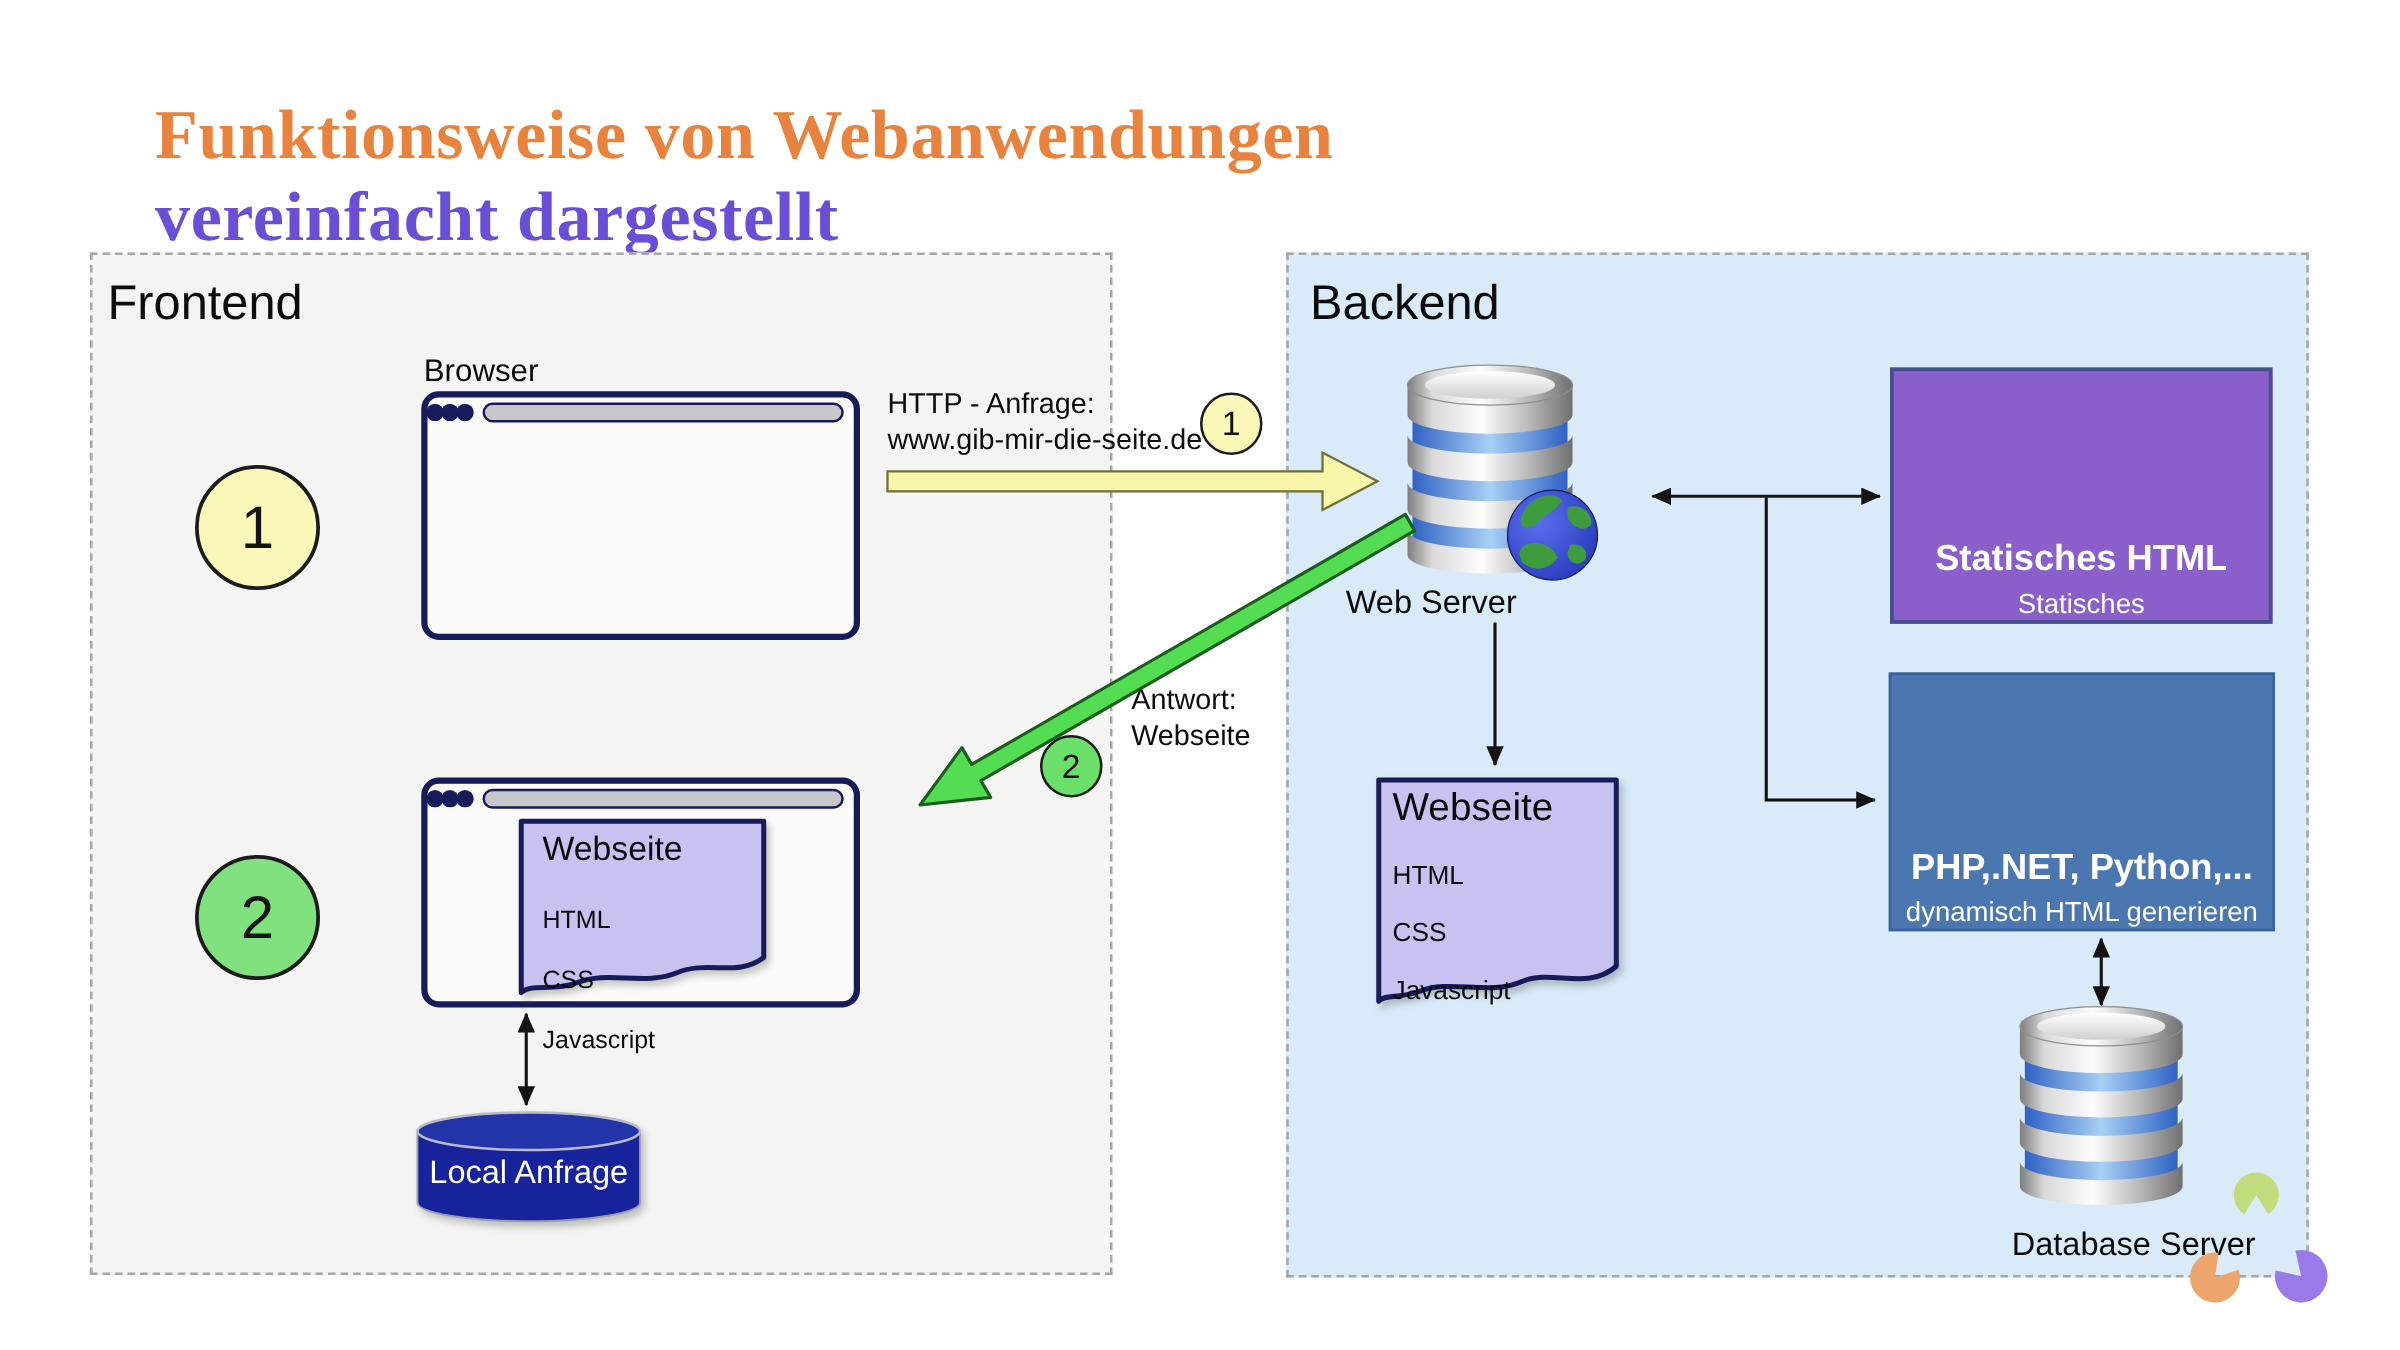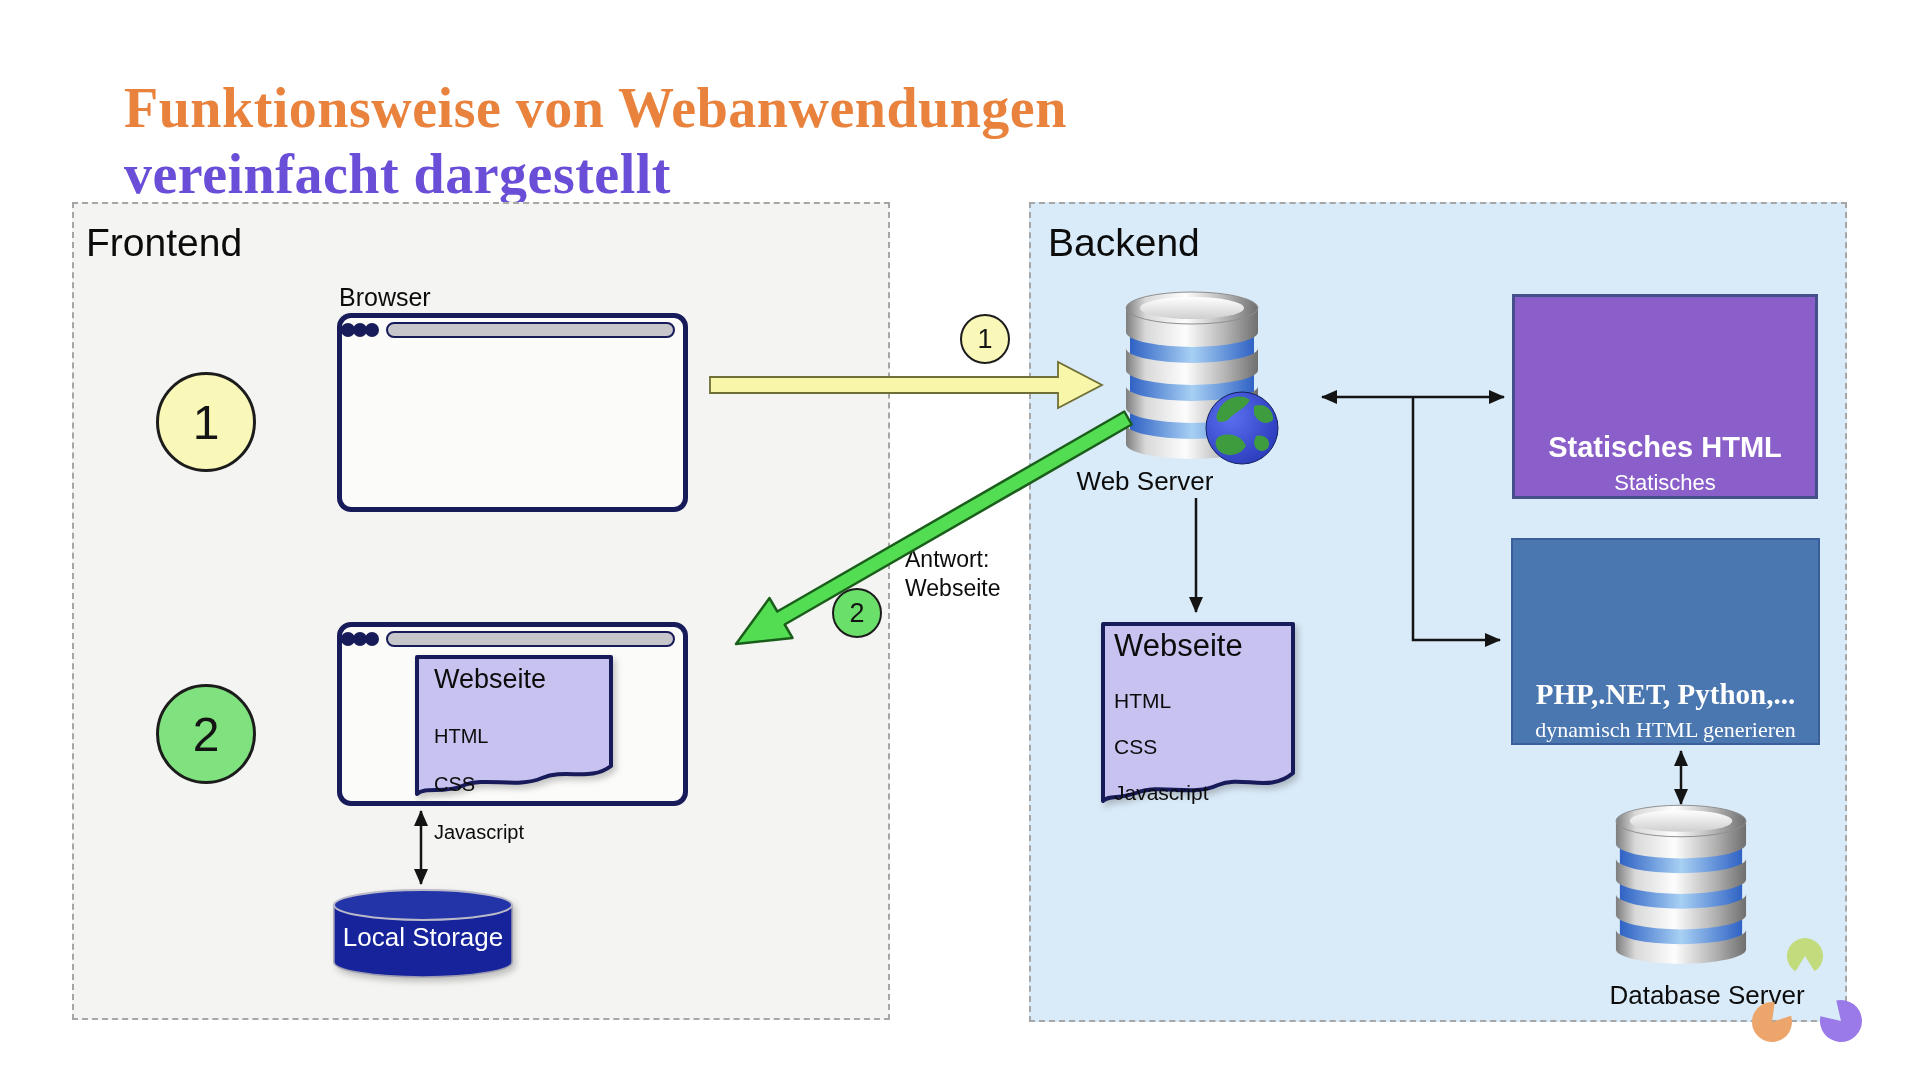--- a/index.html
+++ b/index.html
@@ -64,20 +64,24 @@
   <svg class="abs" style="left:341px; top:323px;" width="40" height="14" viewBox="0 0 40 14">
     <circle cx="7" cy="7" r="7" style="fill:var(--navy)"></circle>
       <circle cx="19" cy="7" r="7" style="fill:var(--navy)"></circle>
       <circle cx="31" cy="7" r="7" style="fill:var(--navy)"></circle>
   </svg>
   <div class="abs urlbar" style="left:386px; top:322px; width:289px; height:16px;"></div>
 
   <div class="abs circle big yellow" style="left:156px; top:372px; width:100px; height:100px;">1</div>
   <div class="abs circle big green" style="left:156px; top:684px; width:100px; height:100px;">2</div>
 
+  <div class="abs anno" style="left:710px; top:308px;">
+    <div>HTTP - Anfrage:</div>
+    <div>www.gib-mir-die-seite.de</div>
+  </div>
   <div class="abs circle small yellow" style="left:960px; top:314px; width:50px; height:50px;">1</div>
 
   <div class="abs anno" style="left:905px; top:545px;">
     <div>Antwort:</div>
     <div>Webseite</div>
   </div>
   <div class="abs circle small green-s" style="left:832px; top:588px; width:50px; height:50px;">2</div>
 
   <div class="abs browser" style="left:337px; top:622px; width:351px; height:184px;"></div>
   <svg class="abs" style="left:341px; top:632px;" width="40" height="14" viewBox="0 0 40 14">
@@ -94,21 +98,21 @@
   <div class="abs doc-lines" style="left:434px; top:700px;">
     <div>HTML</div>
     <div>CSS</div>
     <div>Javascript</div>
   </div>
 
   <svg class="abs soft-shadow" style="left:330px; top:888px;" width="186" height="96" viewBox="0 0 186 96">
     <path d="M4,17 V74 A89,15 0 0 0 182,74 V17 Z" fill="#16239B" stroke="#9A9AB0" stroke-width="1.5"></path>
     <ellipse cx="93" cy="17" rx="89" ry="15" fill="#2334A8" stroke="#B9B9C9" stroke-width="2"></ellipse>
   </svg>
-  <div class="abs storage-label" style="left:330px; top:922px; width:186px;">Local Storage</div>
+  <div class="abs storage-label" style="left:330px; top:922px; width:186px;">Local Anfrage</div>
 
   <svg class="abs" style="left:1122px; top:284px;" width="160" height="200" viewBox="0 0 160 200">
     <defs>
       <linearGradient id="silv1" x1="0" y1="0" x2="1" y2="0">
         <stop offset="0" stop-color="#7D7D7D"></stop>
           <stop offset="0.15" stop-color="#D9D9D9"></stop>
         <stop offset="0.45" stop-color="#FDFDFD"></stop>
           <stop offset="0.75" stop-color="#B5B5B5"></stop>
         <stop offset="1" stop-color="#6F6F6F"></stop>
       </linearGradient>
@@ -153,21 +157,21 @@
     <div>HTML</div>
     <div>CSS</div>
     <div>Javascript</div>
   </div>
 
   <div class="abs colorbox cb-purple" style="left:1512px; top:294px; width:306px; height:205px;">
     <div class="bt">Statisches HTML</div>
     <div class="bs">Statisches</div>
   </div>
 
-  <div class="abs colorbox cb-blue" style="left:1511px; top:538px; width:309px; height:207px;font-family:Liberation Serif, serif;">
+  <div class="abs colorbox cb-blue" style="left:1511px; top:538px; width:309px; height:207px;">
     <div class="bt">PHP,.NET, Python,...</div>
     <div class="bs">dynamisch HTML generieren</div>
   </div>
 
   <svg class="abs" style="left:1612px; top:798px;" width="138" height="185" viewBox="0 0 140 185">
     <defs>
       <linearGradient id="silv2" x1="0" y1="0" x2="1" y2="0">
         <stop offset="0" stop-color="#7D7D7D"></stop>
           <stop offset="0.15" stop-color="#D9D9D9"></stop>
         <stop offset="0.45" stop-color="#FDFDFD"></stop>

